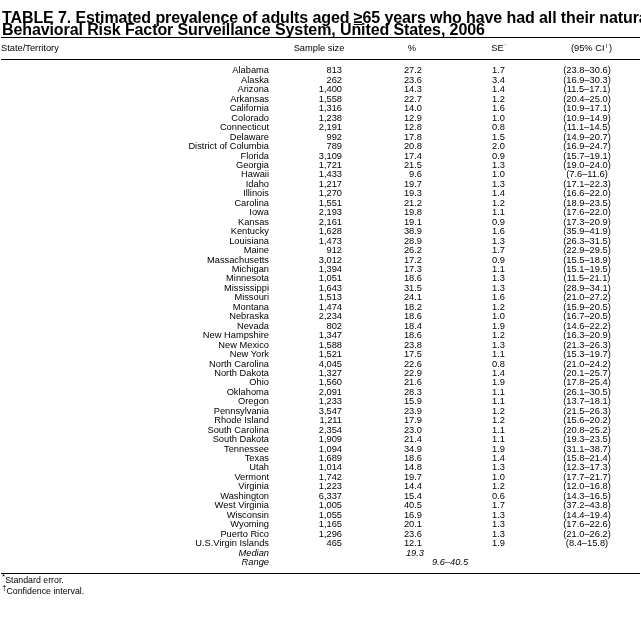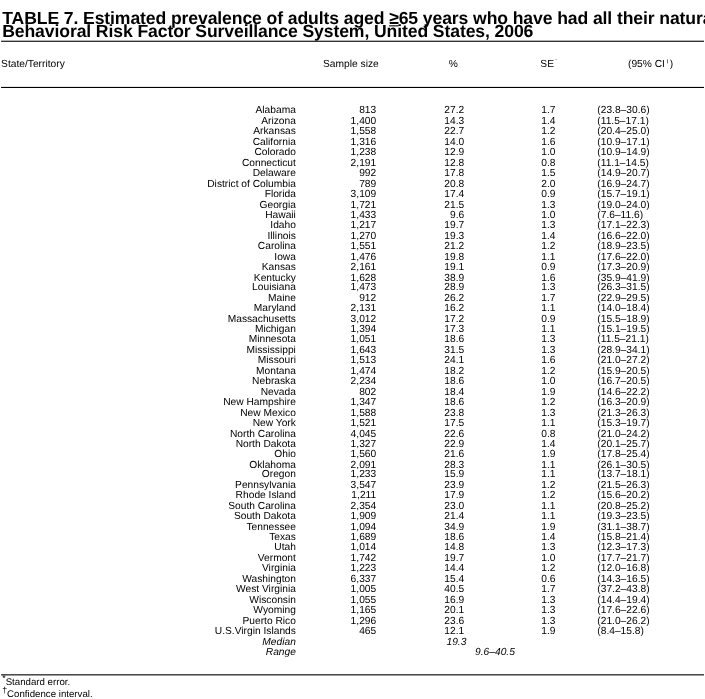--- a/index.html
+++ b/index.html
@@ -44,21 +44,21 @@
     margin: 0 1px;
   }
   .rule-bottom {
     border-top: 1.8px solid #000;
     margin: 1px 1px 0 1px;
   }
 
   
   table.data {
     width: 639px;
-    margin: 16px 1px;
+    margin: 6px 1px;
     border-collapse: collapse;
     font-size: 9.3px;
     table-layout: fixed;
   }
   table.data th, table.data td {
     padding: 0;
     margin: 0;
     font-weight: normal;
     line-height: 9.45px;
     height: 9.45px;
@@ -83,21 +83,21 @@
   th.h-name { text-align: left;  padding-left: 2px; }
   th.h-n    { text-align: center; }
   th.h-pct  { text-align: center; }
   th.h-se   { text-align: center; }
   th.h-ci   { text-align: center; }
 
   tbody td.t-name { text-align: right;  padding-left: 2px; }
   tbody td.t-n    { text-align: right; padding-right: 27px; }
   tbody td.t-pct  { text-align: right; padding-right: 33px; }
   tbody td.t-se   { text-align: right; padding-right: 38px; }
-  tbody td.t-ci   { text-align: left; padding-right: 9px; }
+  tbody td.t-ci   { text-align: center; padding-right: 9px; }
 
   tr.summary td { font-style: italic; }
   tr.summary td.t-pct { padding-right: 31px; }
   tr.summary td.t-range {
     text-align: center;
     font-style: italic;
     padding-right: 12px;
   }
 
   sup.fn {
@@ -164,20 +164,27 @@
     </colgroup>
     <tbody id="rows-body">
         <tr>
           <td class="t-name">Alabama</td>
           <td class="t-n">813</td>
           <td class="t-pct">27.2</td>
           <td class="t-se">1.7</td>
           <td class="t-ci">(23.8–30.6)</td>
         </tr>
         <tr>
+          <td class="t-name">Alaska</td>
+          <td class="t-n">262</td>
+          <td class="t-pct">23.6</td>
+          <td class="t-se">3.4</td>
+          <td class="t-ci">(16.9–30.3)</td>
+        </tr>
+        <tr>
           <td class="t-name">Arizona</td>
           <td class="t-n">1,400</td>
           <td class="t-pct">14.3</td>
           <td class="t-se">1.4</td>
           <td class="t-ci">(11.5–17.1)</td>
         </tr>
         <tr>
           <td class="t-name">Arkansas</td>
           <td class="t-n">1,558</td>
           <td class="t-pct">22.7</td>
@@ -256,21 +263,21 @@
         </tr>
         <tr>
           <td class="t-name">Carolina</td>
           <td class="t-n">1,551</td>
           <td class="t-pct">21.2</td>
           <td class="t-se">1.2</td>
           <td class="t-ci">(18.9–23.5)</td>
         </tr>
         <tr>
           <td class="t-name">Iowa</td>
-          <td class="t-n">1,476</td>
+          <td class="t-n">2,193</td>
           <td class="t-pct">19.8</td>
           <td class="t-se">1.1</td>
           <td class="t-ci">(17.6–22.0)</td>
         </tr>
         <tr>
           <td class="t-name">Kansas</td>
           <td class="t-n">2,161</td>
           <td class="t-pct">19.1</td>
           <td class="t-se">0.9</td>
           <td class="t-ci">(17.3–20.9)</td>
@@ -288,27 +295,20 @@
           <td class="t-pct">28.9</td>
           <td class="t-se">1.3</td>
           <td class="t-ci">(26.3–31.5)</td>
         </tr>
         <tr>
           <td class="t-name">Maine</td>
           <td class="t-n">912</td>
           <td class="t-pct">26.2</td>
           <td class="t-se">1.7</td>
           <td class="t-ci">(22.9–29.5)</td>
-        </tr>
-        <tr>
-          <td class="t-name">Maryland</td>
-          <td class="t-n">2,131</td>
-          <td class="t-pct">16.2</td>
-          <td class="t-se">1.1</td>
-          <td class="t-ci">(14.0–18.4)</td>
         </tr>
         <tr>
           <td class="t-name">Massachusetts</td>
           <td class="t-n">3,012</td>
           <td class="t-pct">17.2</td>
           <td class="t-se">0.9</td>
           <td class="t-ci">(15.5–18.9)</td>
         </tr>
         <tr>
           <td class="t-name">Michigan</td>

